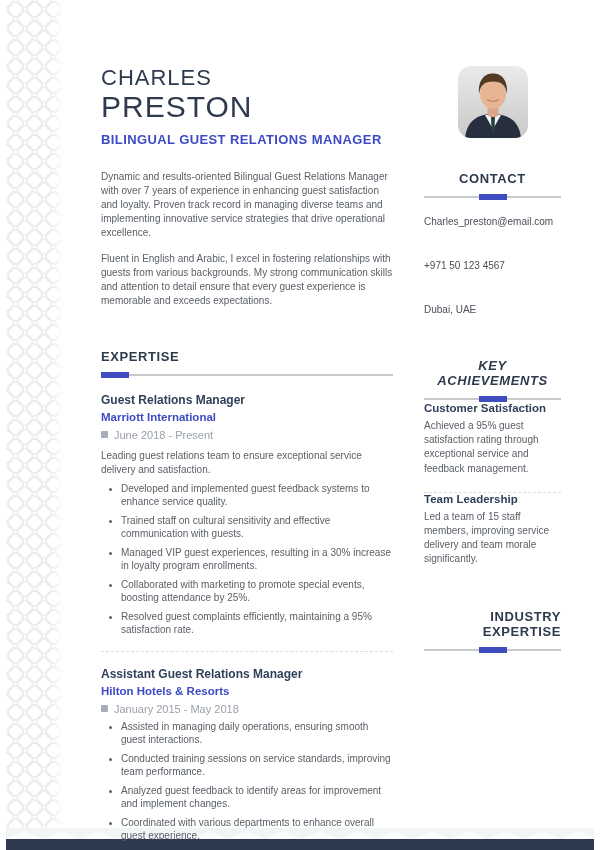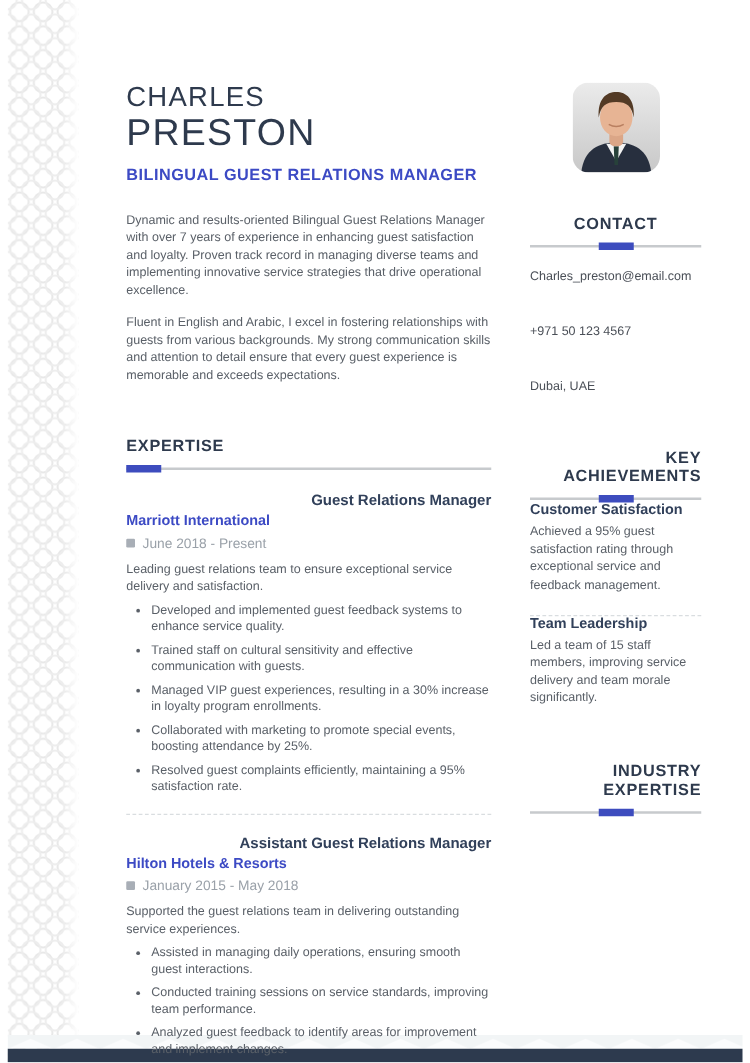--- a/index.html
+++ b/index.html
@@ -31,35 +31,35 @@
   .sec-heading { font-size:13px; font-weight:700; color:#2e3a4d; letter-spacing:0.6px; }
   .sec-heading.mt-exp { margin-top:41px; }
   .rule { position:relative; height:6px; margin-top:8px; }
   .rule-line { position:absolute; top:2px; left:0; right:0; height:2px; background:#c7cacd; }
   .rule-accent { position:absolute; top:0; height:6px; width:28px; background:#3d4cbe; }
   .rule-accent.left { left:0; }
   .rule-accent.center { left:50%; margin-left:-14px; }
 
   
   .job { margin-top:15px; }
-  .job-name { font-size:12px; font-weight:700; color:#31405a;text-align:right; }
+  .job-name { font-size:12px; font-weight:700; color:#31405a; }
   .job-company { margin-top:4px; font-size:11.5px; font-weight:700; color:#3c4ac4; }
   .job-dates { margin-top:6px; display:flex; align-items:center; font-size:11px; color:#9aa1a9; }
   .cal-icon { display:inline-block; width:7px; height:7px; background:#a8aeb6; border-radius:1px; margin-right:6px; }
   .job-summary { margin-top:8px; font-size:10px; line-height:1.4; color:#5a6068; }
   .job ul { margin-top:5px; padding-left:20px; }
   .job li { font-size:10px; line-height:1.35; color:#5a6068; margin-bottom:5px; }
   .job li::marker { color:#5a6068; font-size:9px; }
   .dotted-div { border-top:1px dashed #d9dde0; margin-top:14px; }
 
   
   .avatar { margin:66px auto 0 auto; width:70px; height:72px; border-radius:13px; overflow:hidden; }
   .side-heading { font-size:13px; font-weight:700; color:#2e3a4d; letter-spacing:0.6px; text-align:center; }
   .side-heading.contact { margin-top:33px; }
-  .side-heading.achieve { margin-top:43px; text-align:right; }
+  .side-heading.achieve { margin-top:43px; text-align:center;font-style:italic; }
   .side-heading.expertise { margin-top:42px; text-align:right; }
   .contact-item { margin-top:33px; font-size:10px; color:#4a4f57; }
   .contact-item.first { margin-top:16px; }
   .ach-title { font-size:11.5px; font-weight:700; color:#31405a; }
   .ach-desc { margin-top:5px; font-size:10px; line-height:1.42; color:#5a6068; }
   .side-dotted { border-top:1px dashed #d9dde0; margin-top:16px; }
 </style>
 </head>
 <body>
 
@@ -129,21 +129,20 @@
 
     <div class="dotted-div"></div>
 
     <div class="job">
       <div class="job-name">Assistant Guest Relations Manager</div>
       <div class="job-company">Hilton Hotels &amp; Resorts</div>
       <div class="job-dates">
         <span class="cal-icon"></span>
         <span>January 2015 - May 2018</span>
       </div>
-      <p class="job-summary">Supported the guest relations team in delivering outstanding service experiences.</p>
       <ul>
         <li>Assisted in managing daily operations, ensuring smooth guest interactions.</li>
         <li>Conducted training sessions on service standards, improving team performance.</li>
         <li>Analyzed guest feedback to identify areas for improvement and implement changes.</li>
         <li>Coordinated with various departments to enhance overall guest experience.</li>
       </ul>
     </div>
 
   </div>
 

